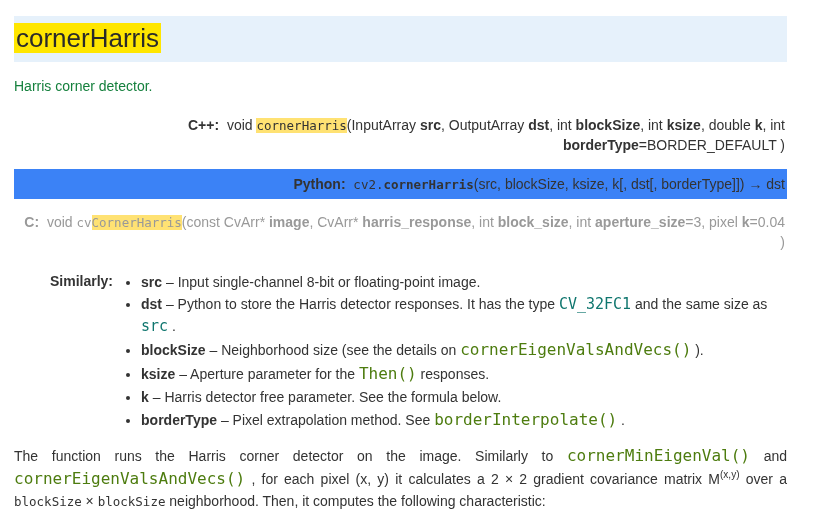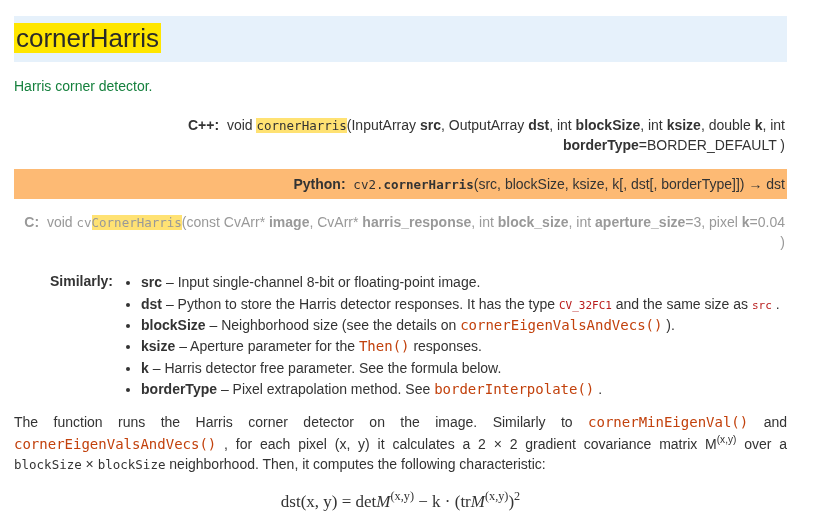--- a/index.html
+++ b/index.html
@@ -29,39 +29,39 @@
     margin: 10px 0 14px 0;
     color: #15803d;
   }
   .sig {
     margin: 0 0 8px 0;
     padding: 5px 2px;
     font-size: 14px;
     text-align: right;
   }
   .sig.py {
-    background: #fdba74;
+    background: #3b82f6;
   }
   .sig .lang { font-weight: 700; }
   .sig .lang-c { color: #999; }
   .sig .gray { color: #999; }
   .sig b { font-weight: 700; }
   .mono { font-family: "Consolas","Menlo",monospace; font-size: 12.5px; }
   .hlfn { background: #ffe273; }
   .hlfn2 { background: #ffe273; }
   .params {
     margin: 14px 0 12px 36px;
     display: flex;
     align-items: flex-start;
   }
   .params-label { font-weight: 700; white-space: nowrap; margin-right: 10px; }
   .params ul { margin: 0; padding-left: 18px; }
   .params li { margin: 1px 0; }
-  .code { font-family: "Consolas","Menlo",monospace; color: #c2410c; font-size: 14px; }
-  .codek { font-family: "Consolas","Menlo",monospace; color: #b91c1c; font-size: 11px; }
+  .code { font-family: "Consolas","Menlo",monospace; color: #4d7c0f; font-size: 16px; }
+  .codek { font-family: "Consolas","Menlo",monospace; color: #0f766e; font-size: 15px; }
   .desc { margin: 8px 0; text-align: justify; }
   .formula {
     text-align: center;
     font-family: "Cambria Math","Times New Roman",serif;
     font-size: 17px;
     margin: 14px 0 14px 0;
   }
   .formula .rm { font-style: normal; }
   .formula .it { font-style: italic; }
   sup { font-size: 0.72em; }

